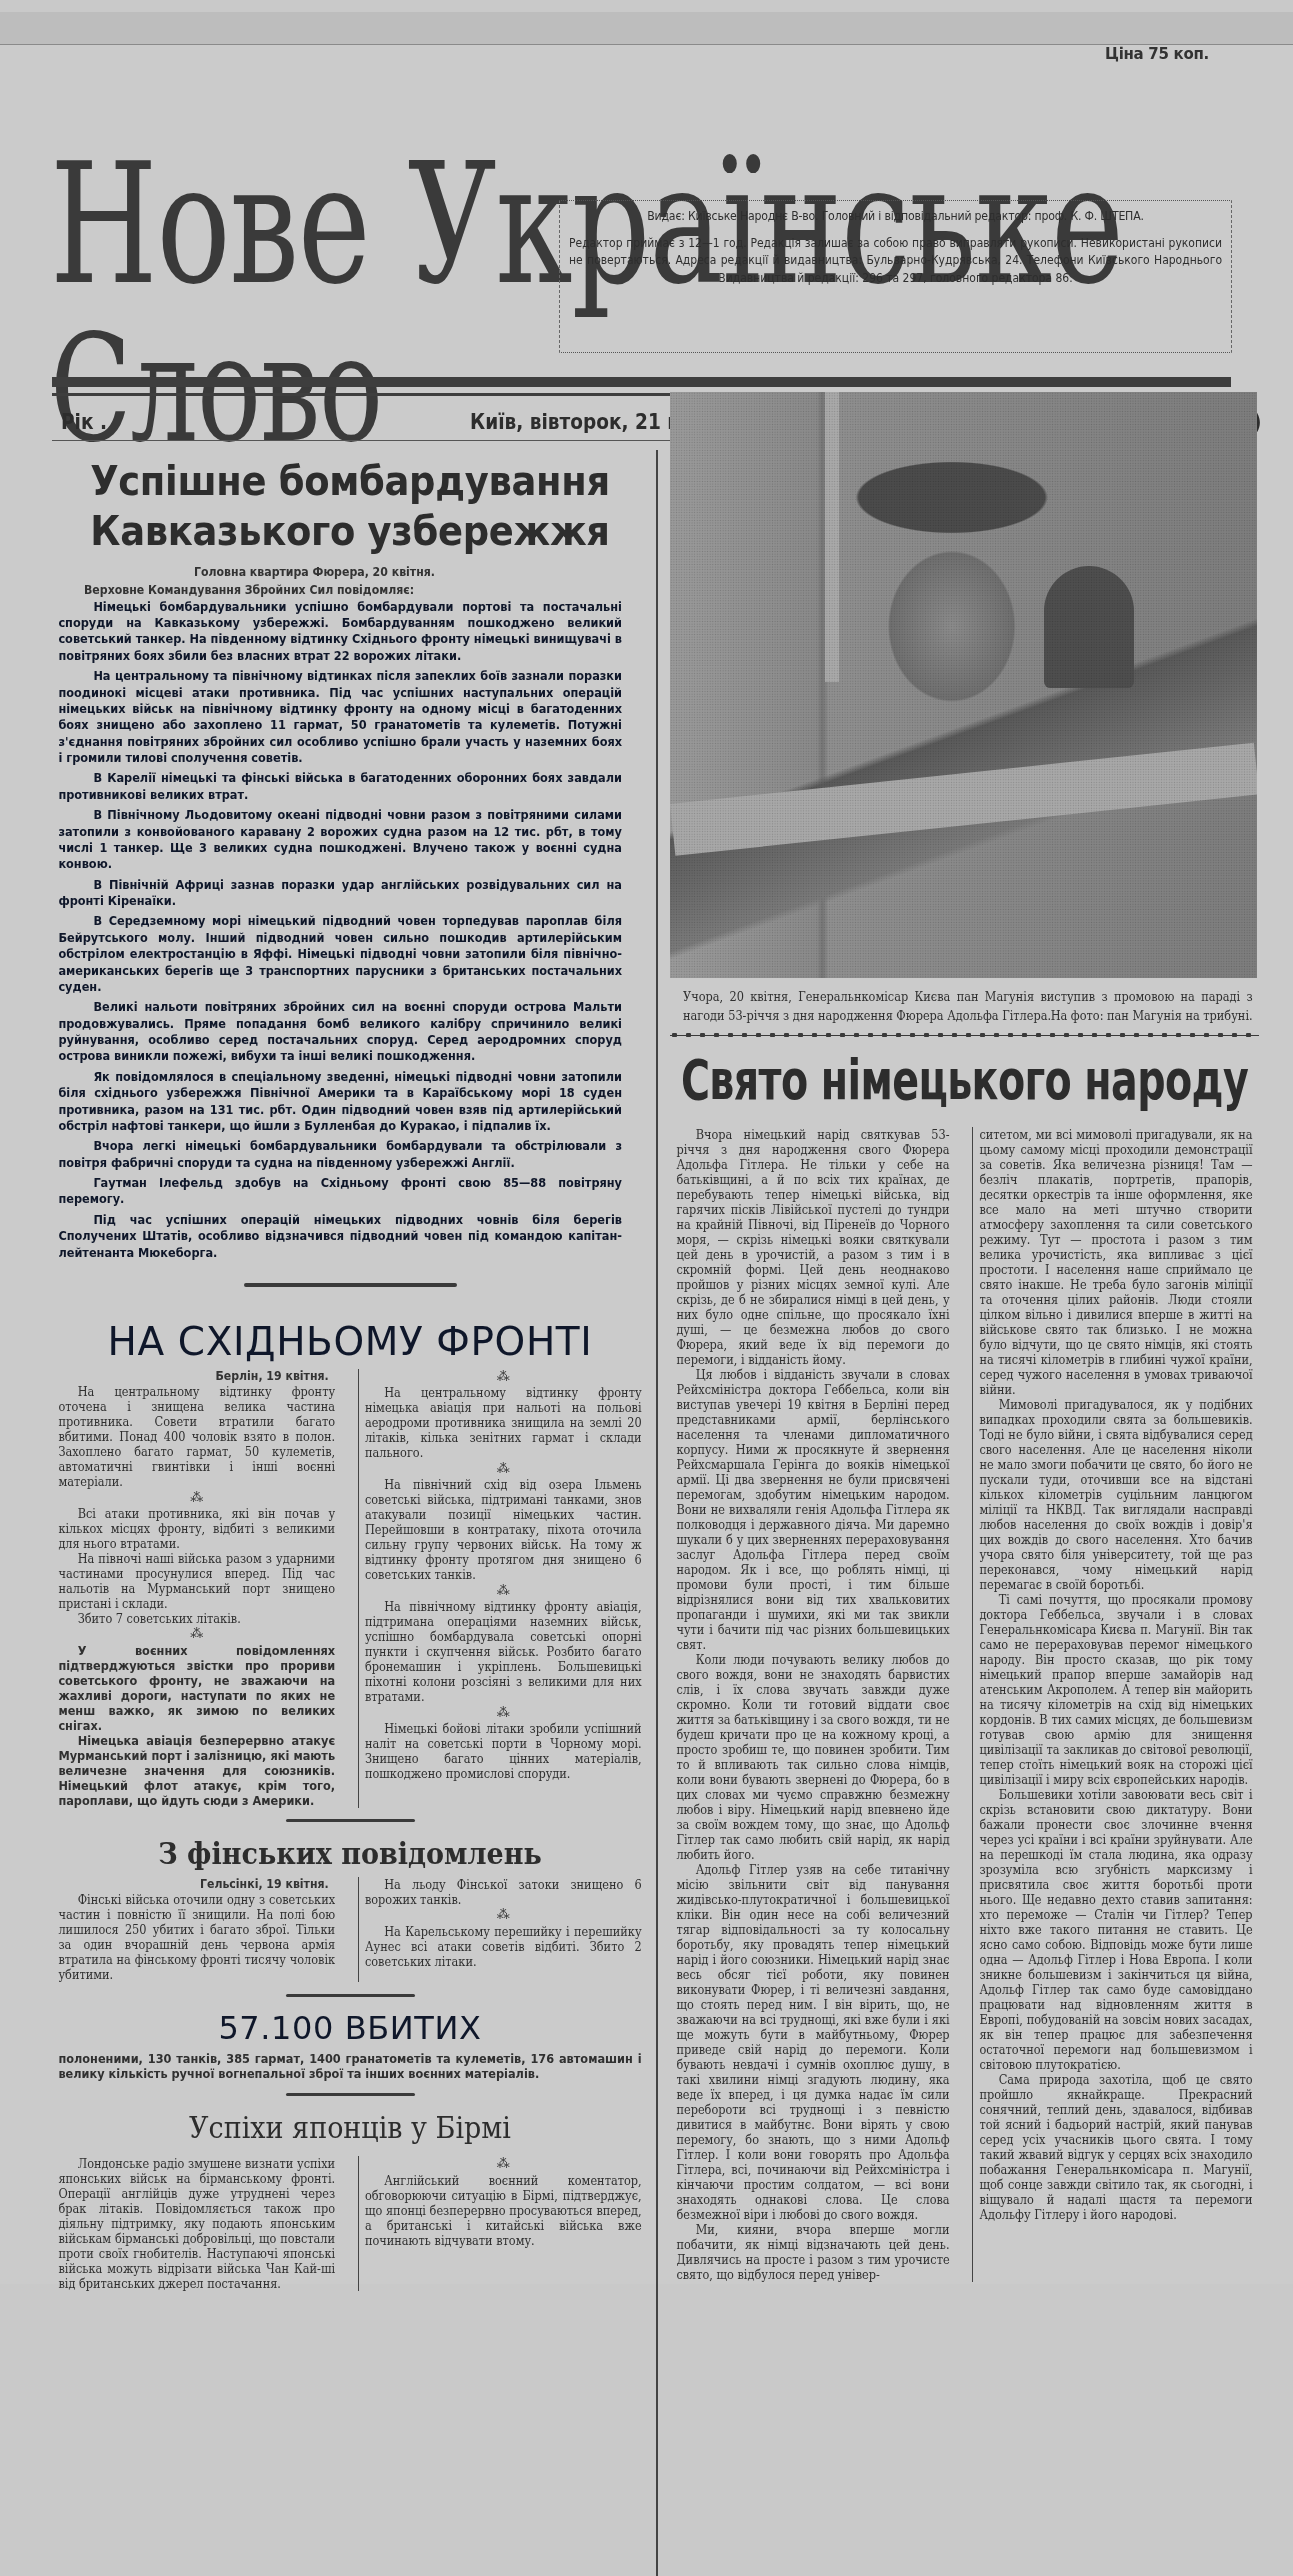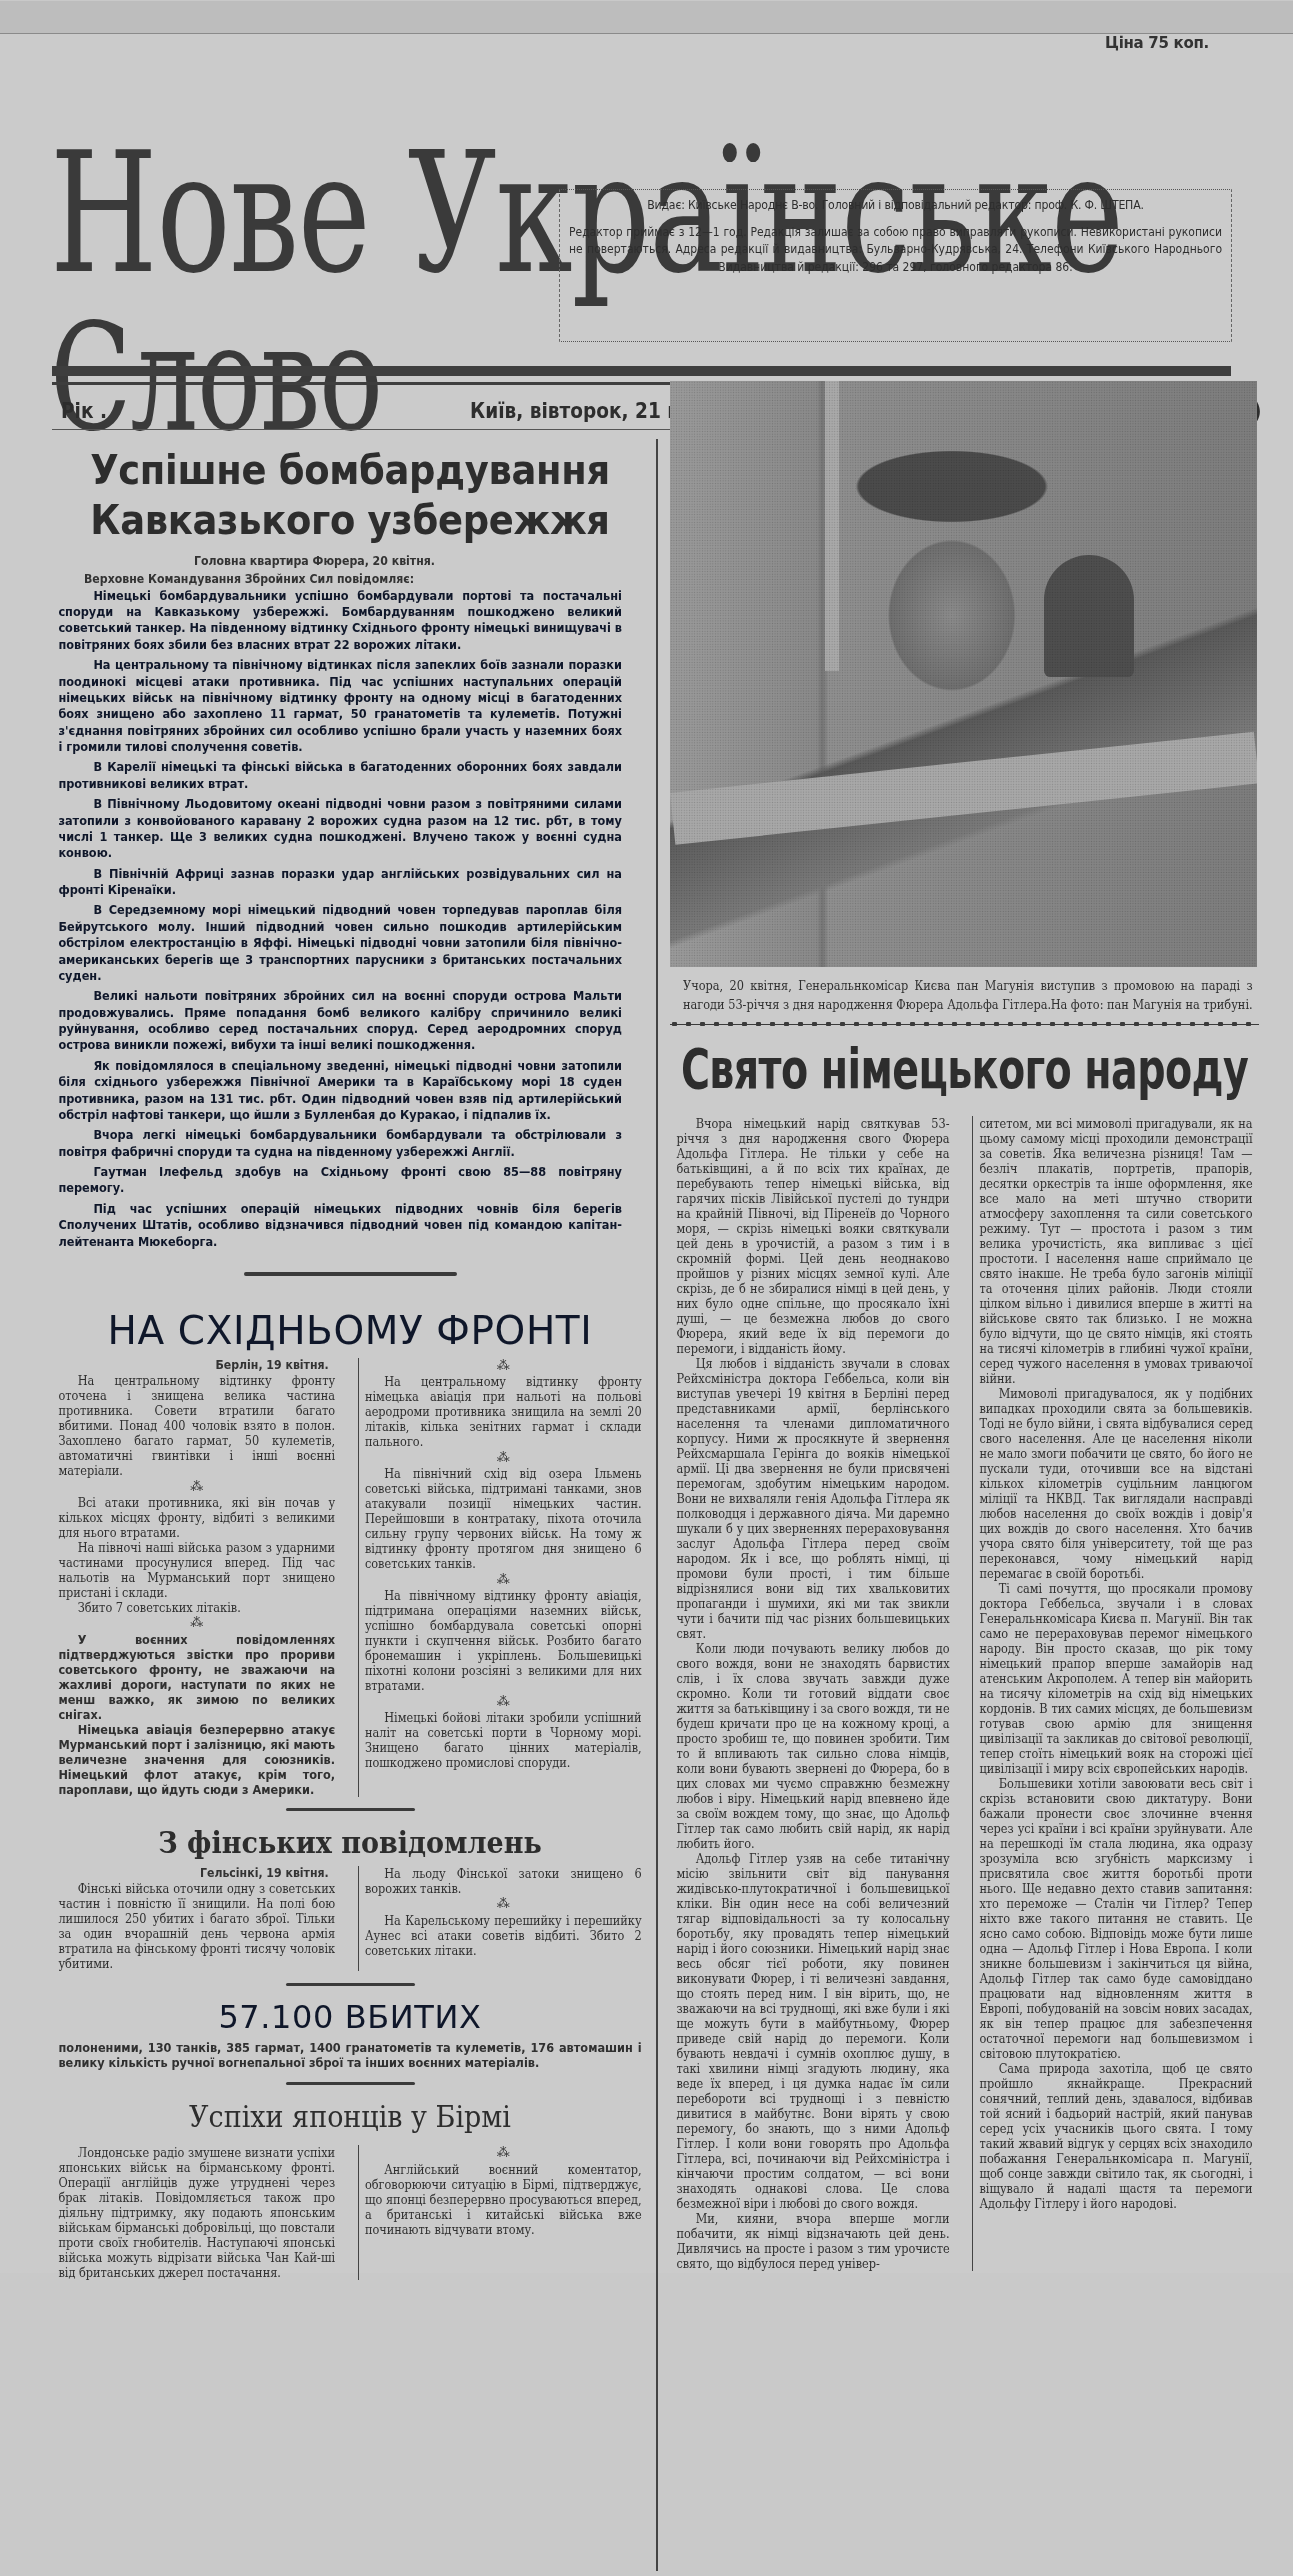--- a/index.html
+++ b/index.html
@@ -3,21 +3,21 @@
 <meta charset="utf-8">
 <style>
   html, body { margin: 0; padding: 0; }
   body {
     width: 1293px; height: 2576px; overflow: hidden;
     background: #c9c9c9;
     color: #2a2a2a;
     font-family: "DejaVu Serif", serif;
   }
   .page {
-    position: absolute; left: 0; top: 1px; width: 1293px; height: 2272px;
+    position: absolute; left: 0; top: 12px; width: 1293px; height: 2272px;
     background: #cbcbcb;
   }
   .topstrip { position:absolute; left:0; top:0; width:1293px; height:32px; background:#bdbdbd; border-bottom:1.9px solid #8a8a8a; }
 
   
   .price { position:absolute; left:1105px; top:31px; font-family:"DejaVu Sans Condensed","DejaVu Sans",sans-serif; font-weight:bold; font-size:16.7px; color:#333; letter-spacing:-0.3px; }
   .title-line1 { position:absolute; left:50px; top:129px; font-family:"DejaVu Serif Condensed","DejaVu Serif",serif; font-size:167px; line-height:167px; color:#3a3a3a; letter-spacing:-1.3px; transform:scaleX(0.82); transform-origin:left top; white-space:nowrap; }
   .title-line2 { position:absolute; left:50px; top:303px; font-family:"DejaVu Serif Condensed","DejaVu Serif",serif; font-size:148px; line-height:148px; color:#3a3a3a; letter-spacing:-1.3px; transform:scaleX(0.80); transform-origin:left top; white-space:nowrap; }
   .imprint { position:absolute; left:559px; top:188px; width:673px; height:153px; border-top:1.9px dotted #555; border-bottom:1.9px dotted #555; border-left:1.3px dashed #666; border-right:1.3px dashed #666; padding:7.7px 9px; box-sizing:border-box; font-family:"DejaVu Sans Condensed","DejaVu Sans",sans-serif; color:#2e2e2e; }
   .imprint .pub { font-weight:normal; font-size:12.2px; text-align:center; white-space:nowrap; letter-spacing:-0.2px; }

